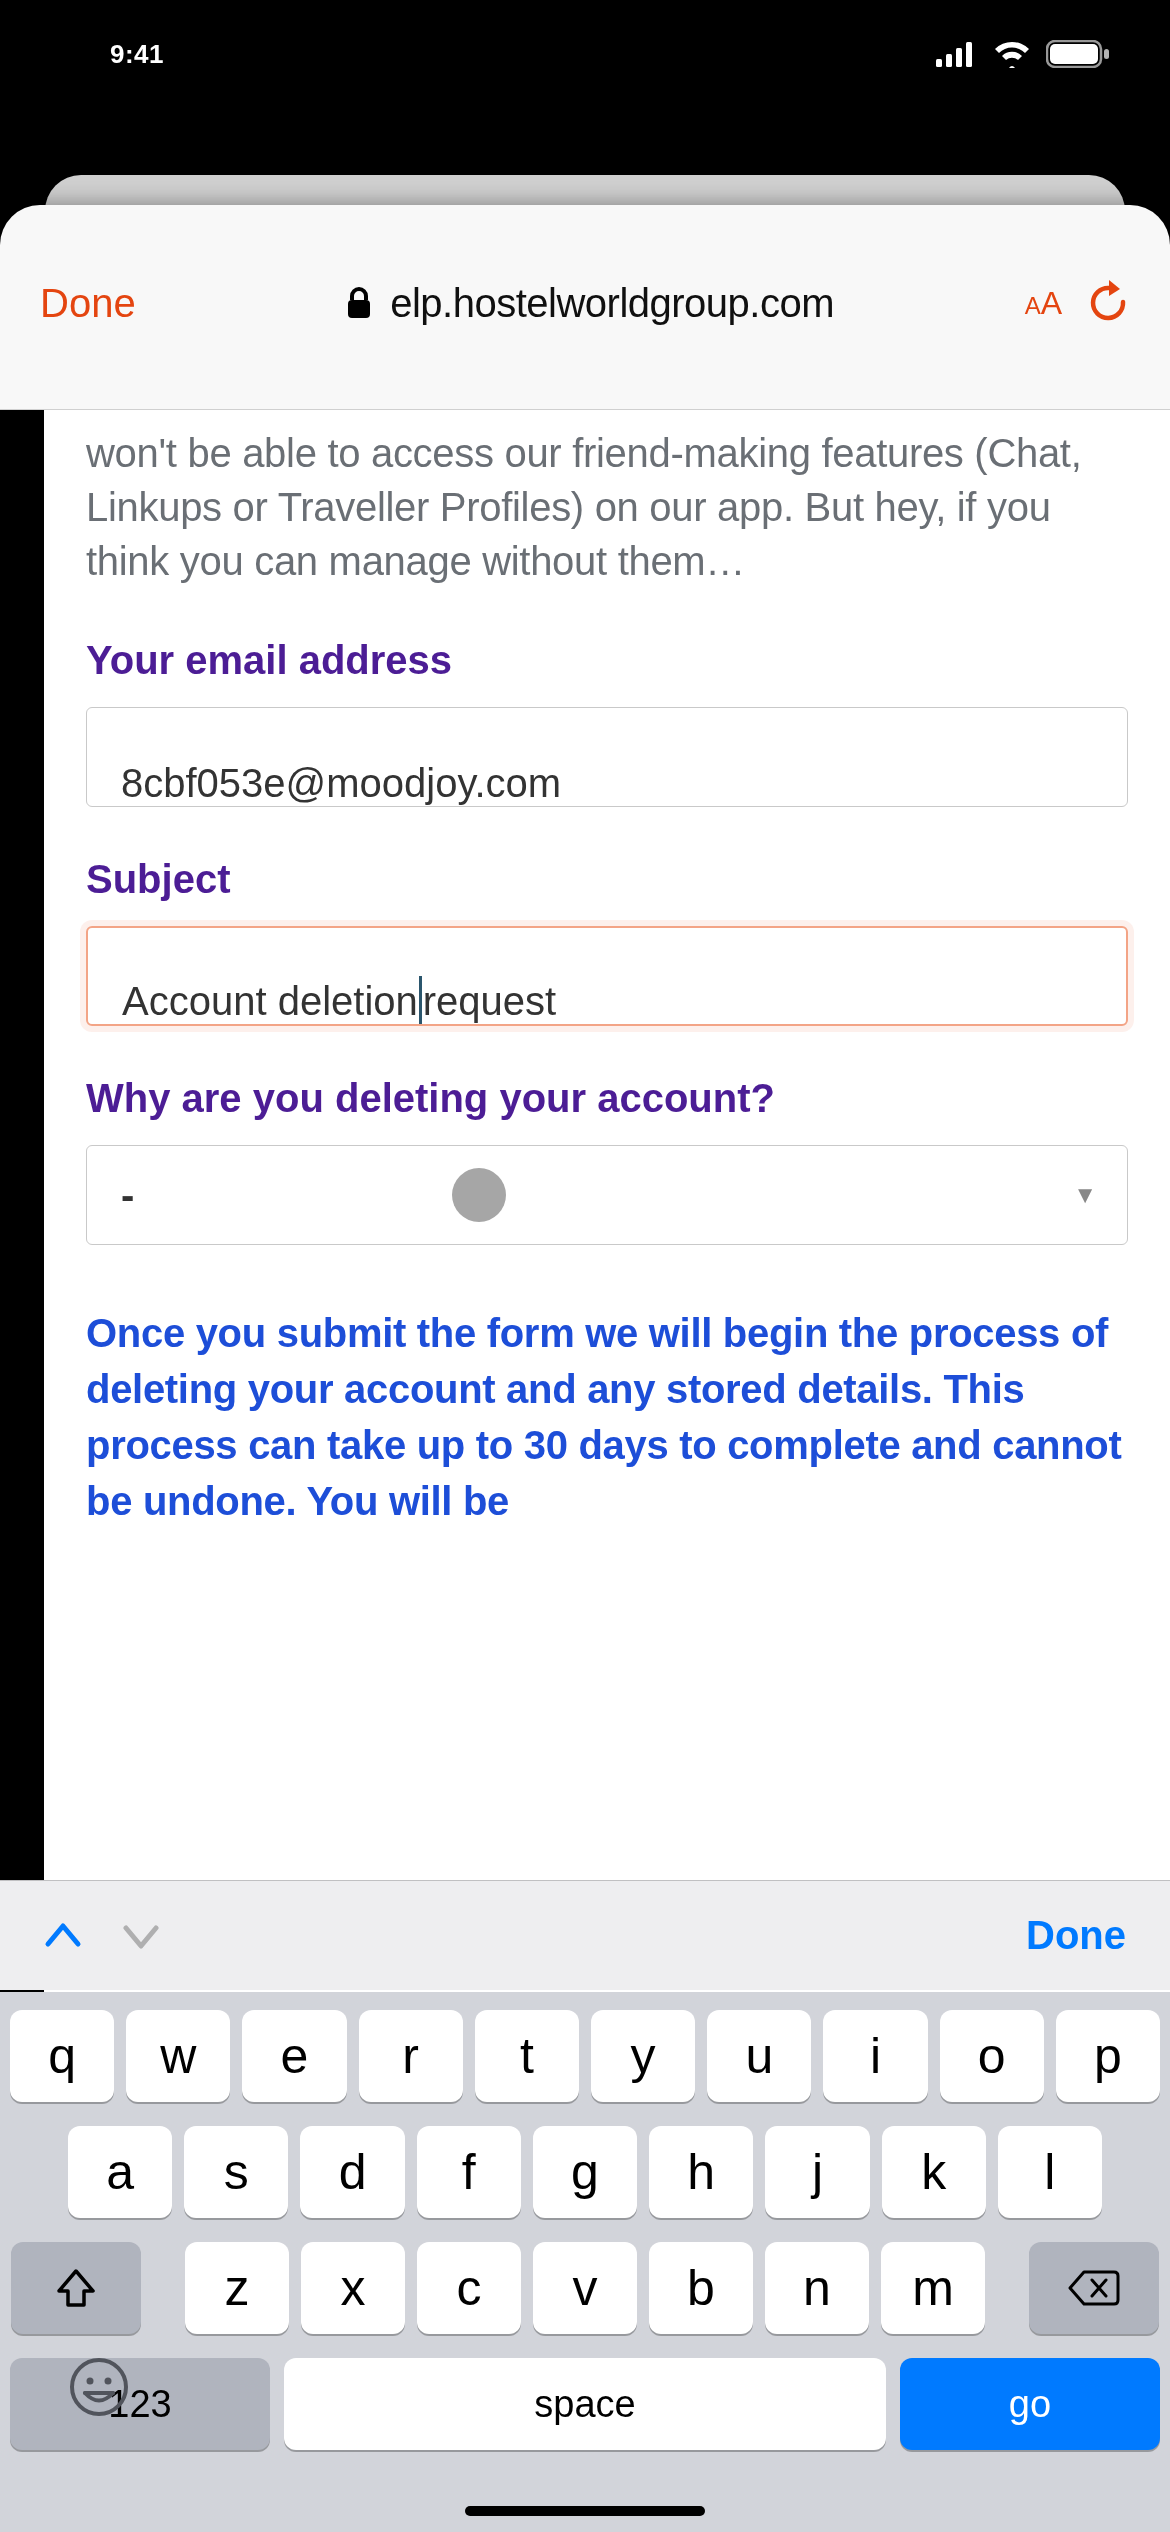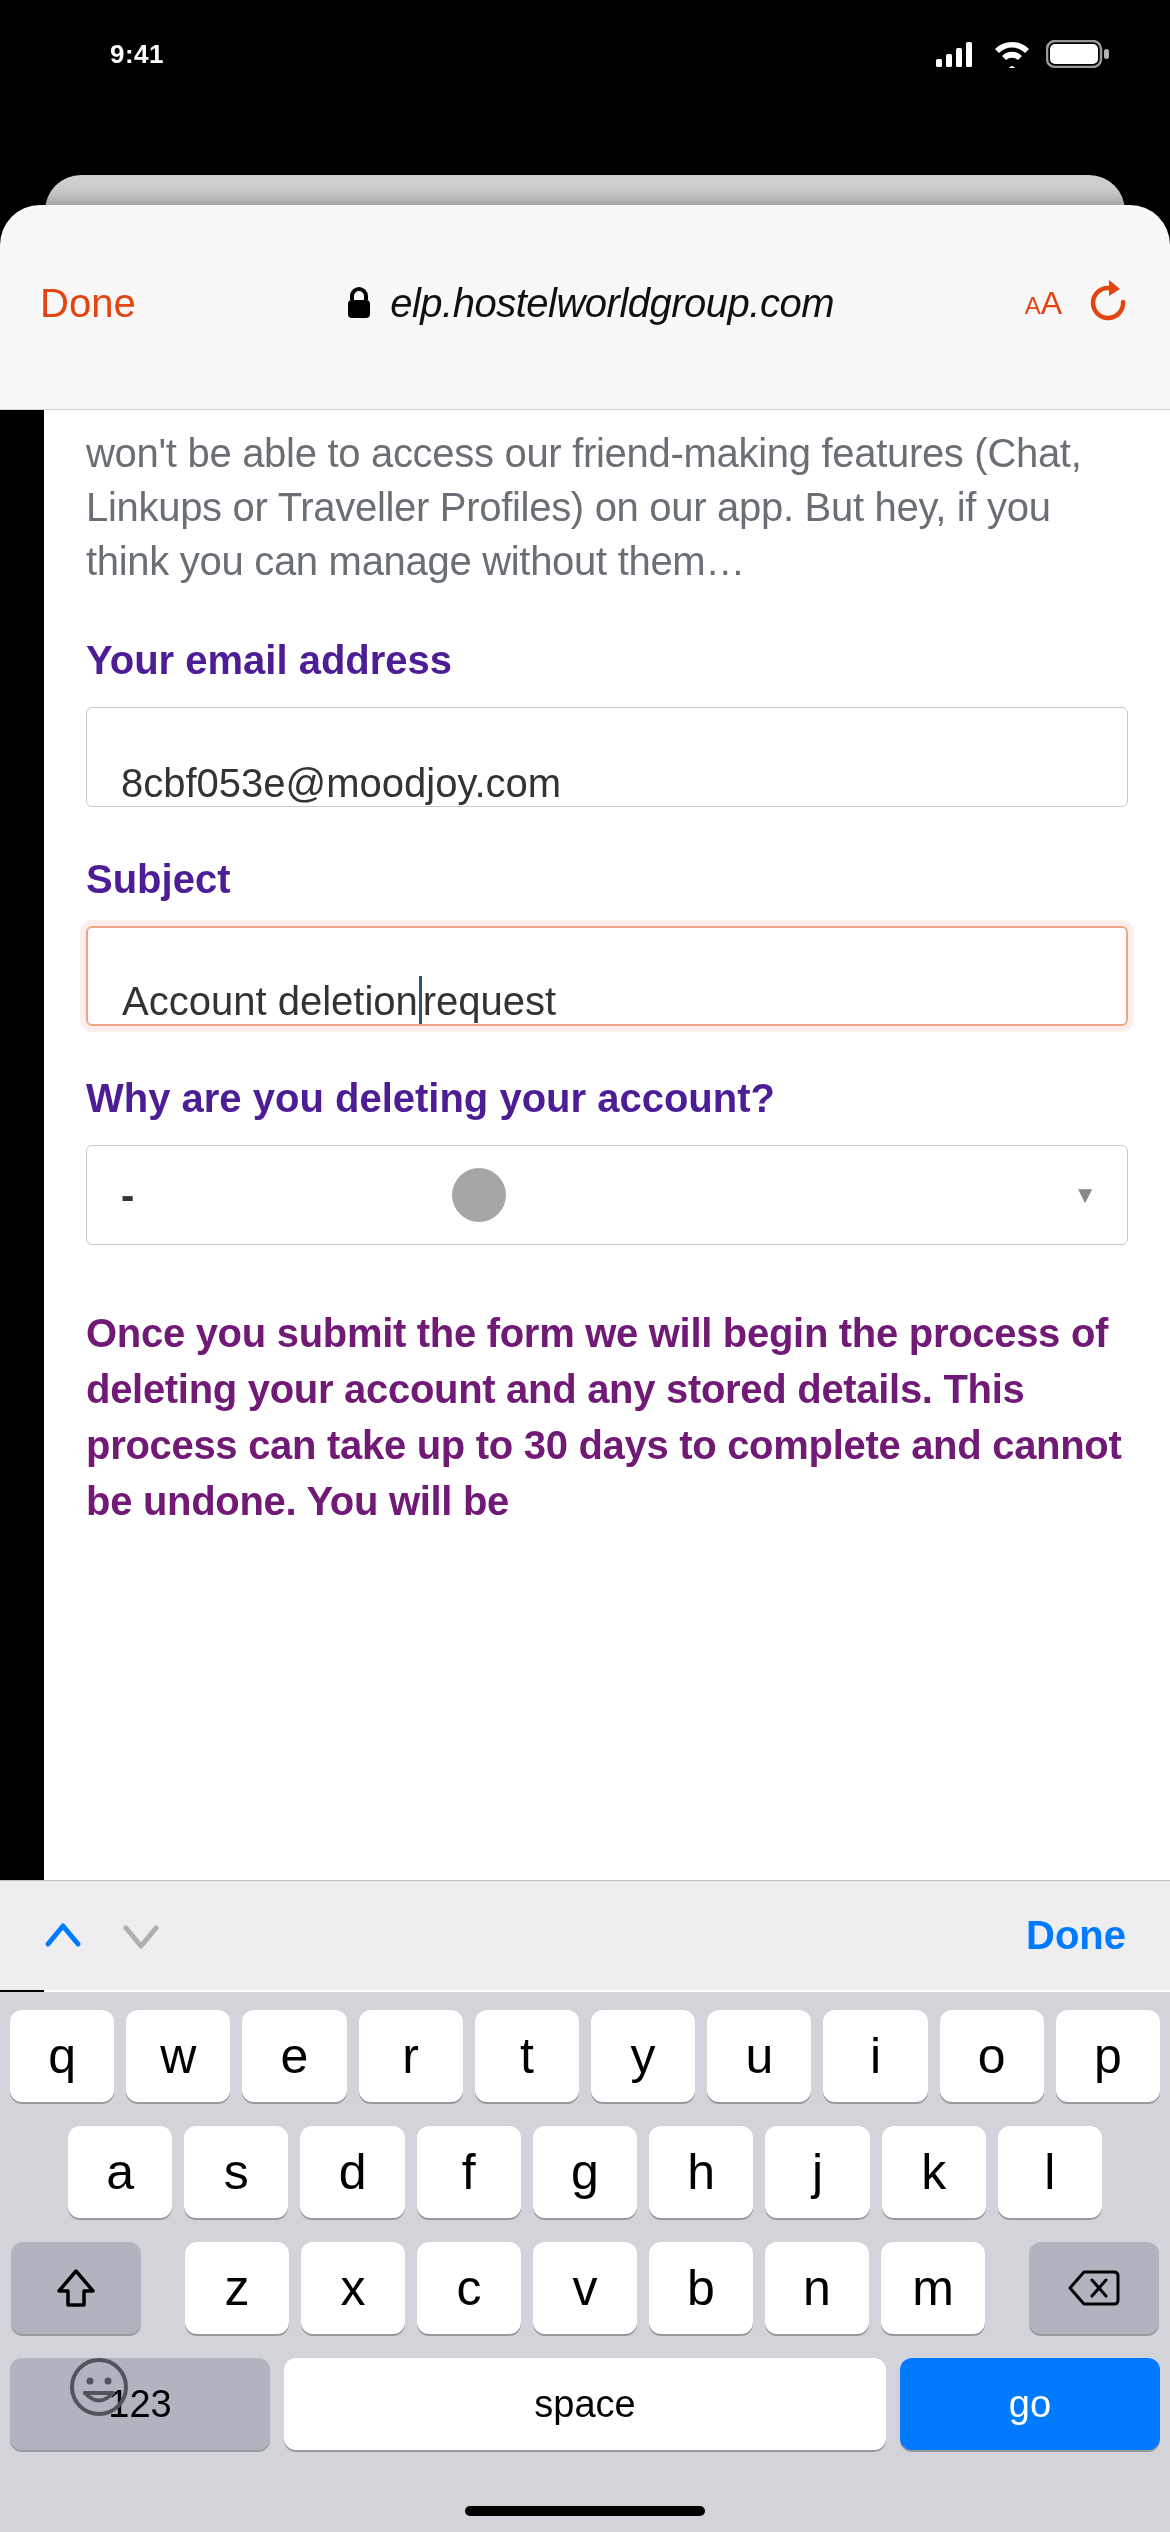--- a/index.html
+++ b/index.html
@@ -11,39 +11,39 @@
   .sb-right { display: flex; align-items: center; gap: 14px; margin-top: 8px;}
   .sb-right svg { display: block; }
 
   
   .tab-peek { position:absolute; top:175px; left:45px; right:45px; height:60px; background:#cfcfcf; border-radius:36px 36px 0 0; }
 
   
   .browser-bar { position: absolute; top: 205px; left: 0; right: 0; height: 205px; background: #f8f8f8; border-top-left-radius: 40px; border-top-right-radius: 40px; box-shadow: 0 -2px 20px rgba(0,0,0,0.35); border-bottom:1px solid #d0d0d0;}
   .bb-row { position:absolute; left:0; right:0; top:75px; display:flex; align-items:center; padding:0 40px; }
   .bb-done { color:#e44510; font-size:40px; font-weight:400; margin-right:40px; }
-  .bb-url-wrap { flex:1; display:flex; align-items:center; justify-content:center; gap:10px;font-style:italic;}
+  .bb-url-wrap { flex:1; display:flex; align-items:center; justify-content:center; gap:10px;}
   .bb-url { font-size:40px; color:#101010; font-weight:400; letter-spacing:-0.5px; white-space:nowrap;}
   .bb-lock { margin-right:8px;}
   .bb-aa { color:#e44510; font-size:32px; font-weight:500; margin-left:20px;}
   .bb-aa .small { font-size:24px; }
   .bb-refresh { margin-left:26px; }
 
   
   .page { position:absolute; top:410px; left:0; right:0; bottom:0; background:#fff; padding: 10px 42px 0 42px; margin-left: 44px; }
   .intro-text { font-size:40px; line-height:1.35; color:#6a6f75; font-weight:400; letter-spacing:-0.3px; margin-top:6px;}
   .field-label { font-size:40px; font-weight:600; color:#4c1d95; margin-top:50px; margin-bottom:24px;}
   .text-input { width:100%; height:100px; border:1px solid #c9c9c9; border-radius:6px; font-size:40px; color:#333; padding:0 34px; display:flex; align-items:flex-end; background:#fff;}
   .text-input.focused { border:2px solid #f3a486; box-shadow:0 0 0 6px rgba(228,69,16,0.08); }
   .text-input .cursor { display:inline-block; width:3px; height:48px; background:#2b566d; vertical-align:middle; margin:0 1px;}
   .select-box { position:relative; width:100%; height:100px; border:1px solid #c9c9c9; border-radius:6px; background:#fff; display:flex; align-items:center; padding:0 34px;}
   .select-box .dash { font-size:40px; color:#333; font-weight:600;}
   .select-arrow { position:absolute; right:30px; top:50%; transform:translateY(-50%); color:#888; font-size:24px;}
   .gray-dot { position:absolute; left:365px; top:50%; transform:translateY(-50%); width:54px; height:54px; border-radius:50%; background:#a6a6a6;}
-  .warning-text { font-size:40px; line-height:1.4; color:#701a75; font-weight:600; margin-top:60px; letter-spacing:-0.3px;}
+  .warning-text { font-size:40px; line-height:1.4; color:#1d4ed8; font-weight:600; margin-top:60px; letter-spacing:-0.3px;}
 
   
   .kb-acc { position:absolute; left:0; right:0; top:1880px; height:110px; background:#eeeef0; border-top:1px solid #c0c0c2; display:flex; align-items:center; justify-content:space-between; padding:0 44px;}
   .kb-acc-left { display:flex; gap:40px;}
   .kb-done { color:#007aff; font-size:40px; font-weight:600;}
   .chev { }
   .chev.dis { opacity:0.35; }
 
   
   .keyboard { position:absolute; left:0; right:0; top:1992px; bottom:0; background:#d2d4da; padding-top:18px;}

